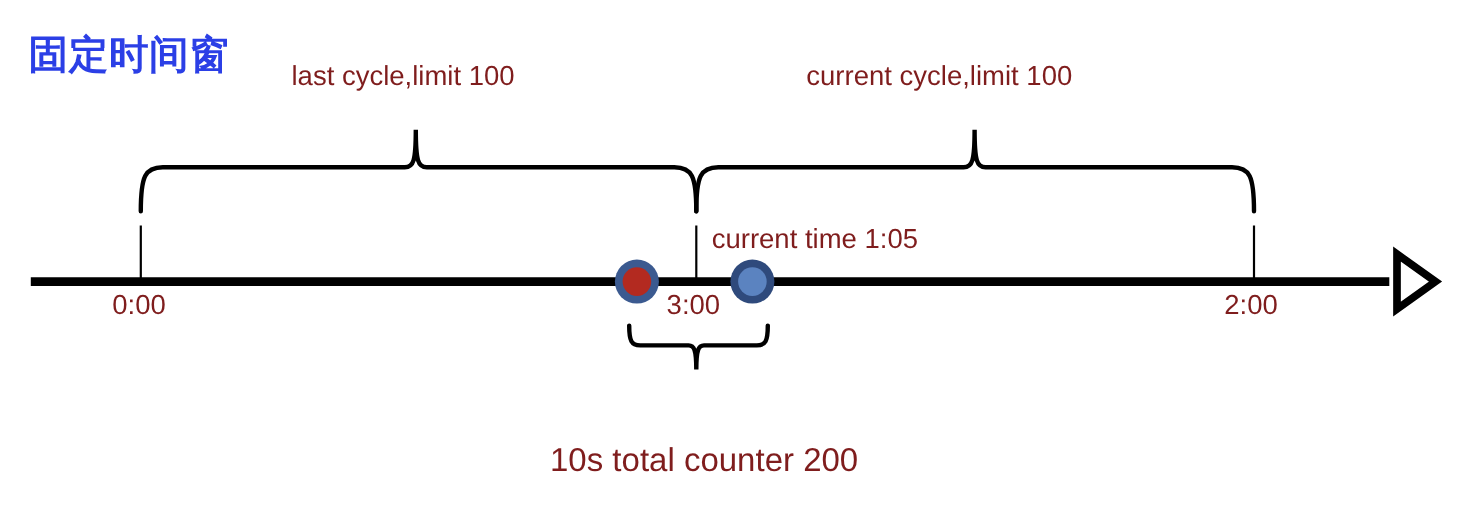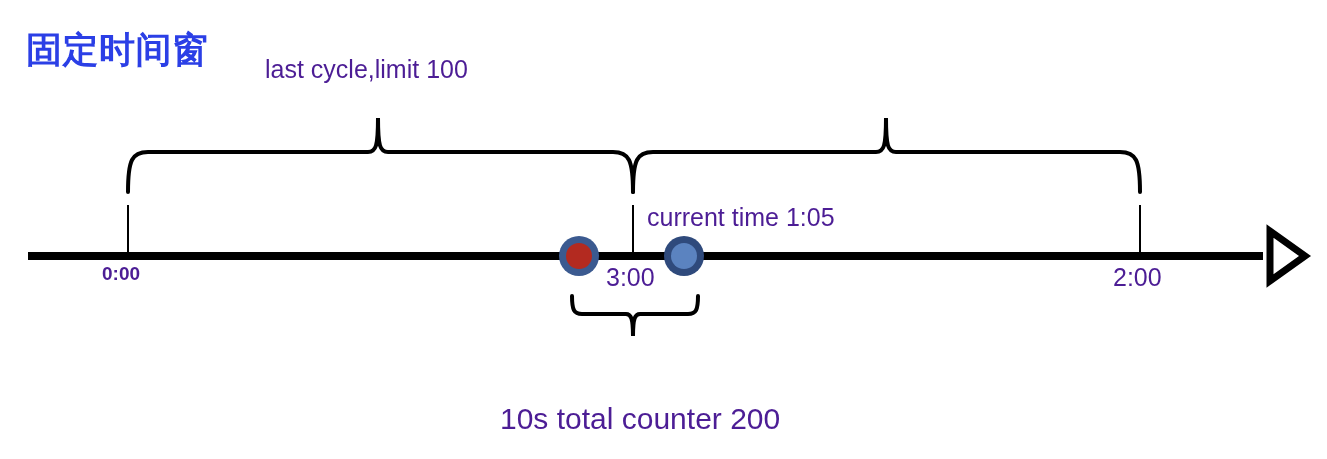--- a/index.html
+++ b/index.html
@@ -18,21 +18,21 @@
   #diagram-svg {
     position: absolute;
     left: 0;
     top: 0;
     width: 1327px;
     height: 459px;
   }
   .lbl {
     position: absolute;
     white-space: nowrap;
-    color: #4c1d95;
+    color: #7f1d1d;
     font-family: "Liberation Sans", "DejaVu Sans", sans-serif;
     font-weight: 400;
   }
   #page-title {
     left: 26px;
     top: 26px;
     color: #2b3fe6;
     font-size: 36px;
     font-weight: 700;
     letter-spacing: 0.5px;
@@ -53,22 +53,21 @@
     font-size: 25px;
   }
   #label-current-time {
     left: 647px;
     top: 203px;
     font-size: 25px;
   }
   #tick-label-000 {
     left: 102px;
     top: 263px;
-    font-size: 19px;
-    font-weight: bold;
+    font-size: 25px;
   }
   #tick-label-100 {
     left: 606px;
     top: 263px;
     font-size: 25px;
   }
   #tick-label-200 {
     left: 1113px;
     top: 263px;
     font-size: 25px;
@@ -139,20 +138,21 @@
                L 688 314
                C 696 314, 698 310, 698 296"></path>
     </g>
 
   </svg>
 
   <div class="lbl" id="page-title">固定时间窗</div>
 
   <div class="lbl" id="label-last-cycle">last cycle,limit 100</div>
 
+  <div class="lbl" id="label-current-cycle">current cycle,limit 100</div>
 
 
   <div class="lbl" id="label-current-time">current time 1:05</div>
 
   <div class="lbl" id="tick-label-000">0:00</div>
 
   <div class="lbl" id="tick-label-100">3:00</div>
 
   <div class="lbl" id="tick-label-200">2:00</div>
 

